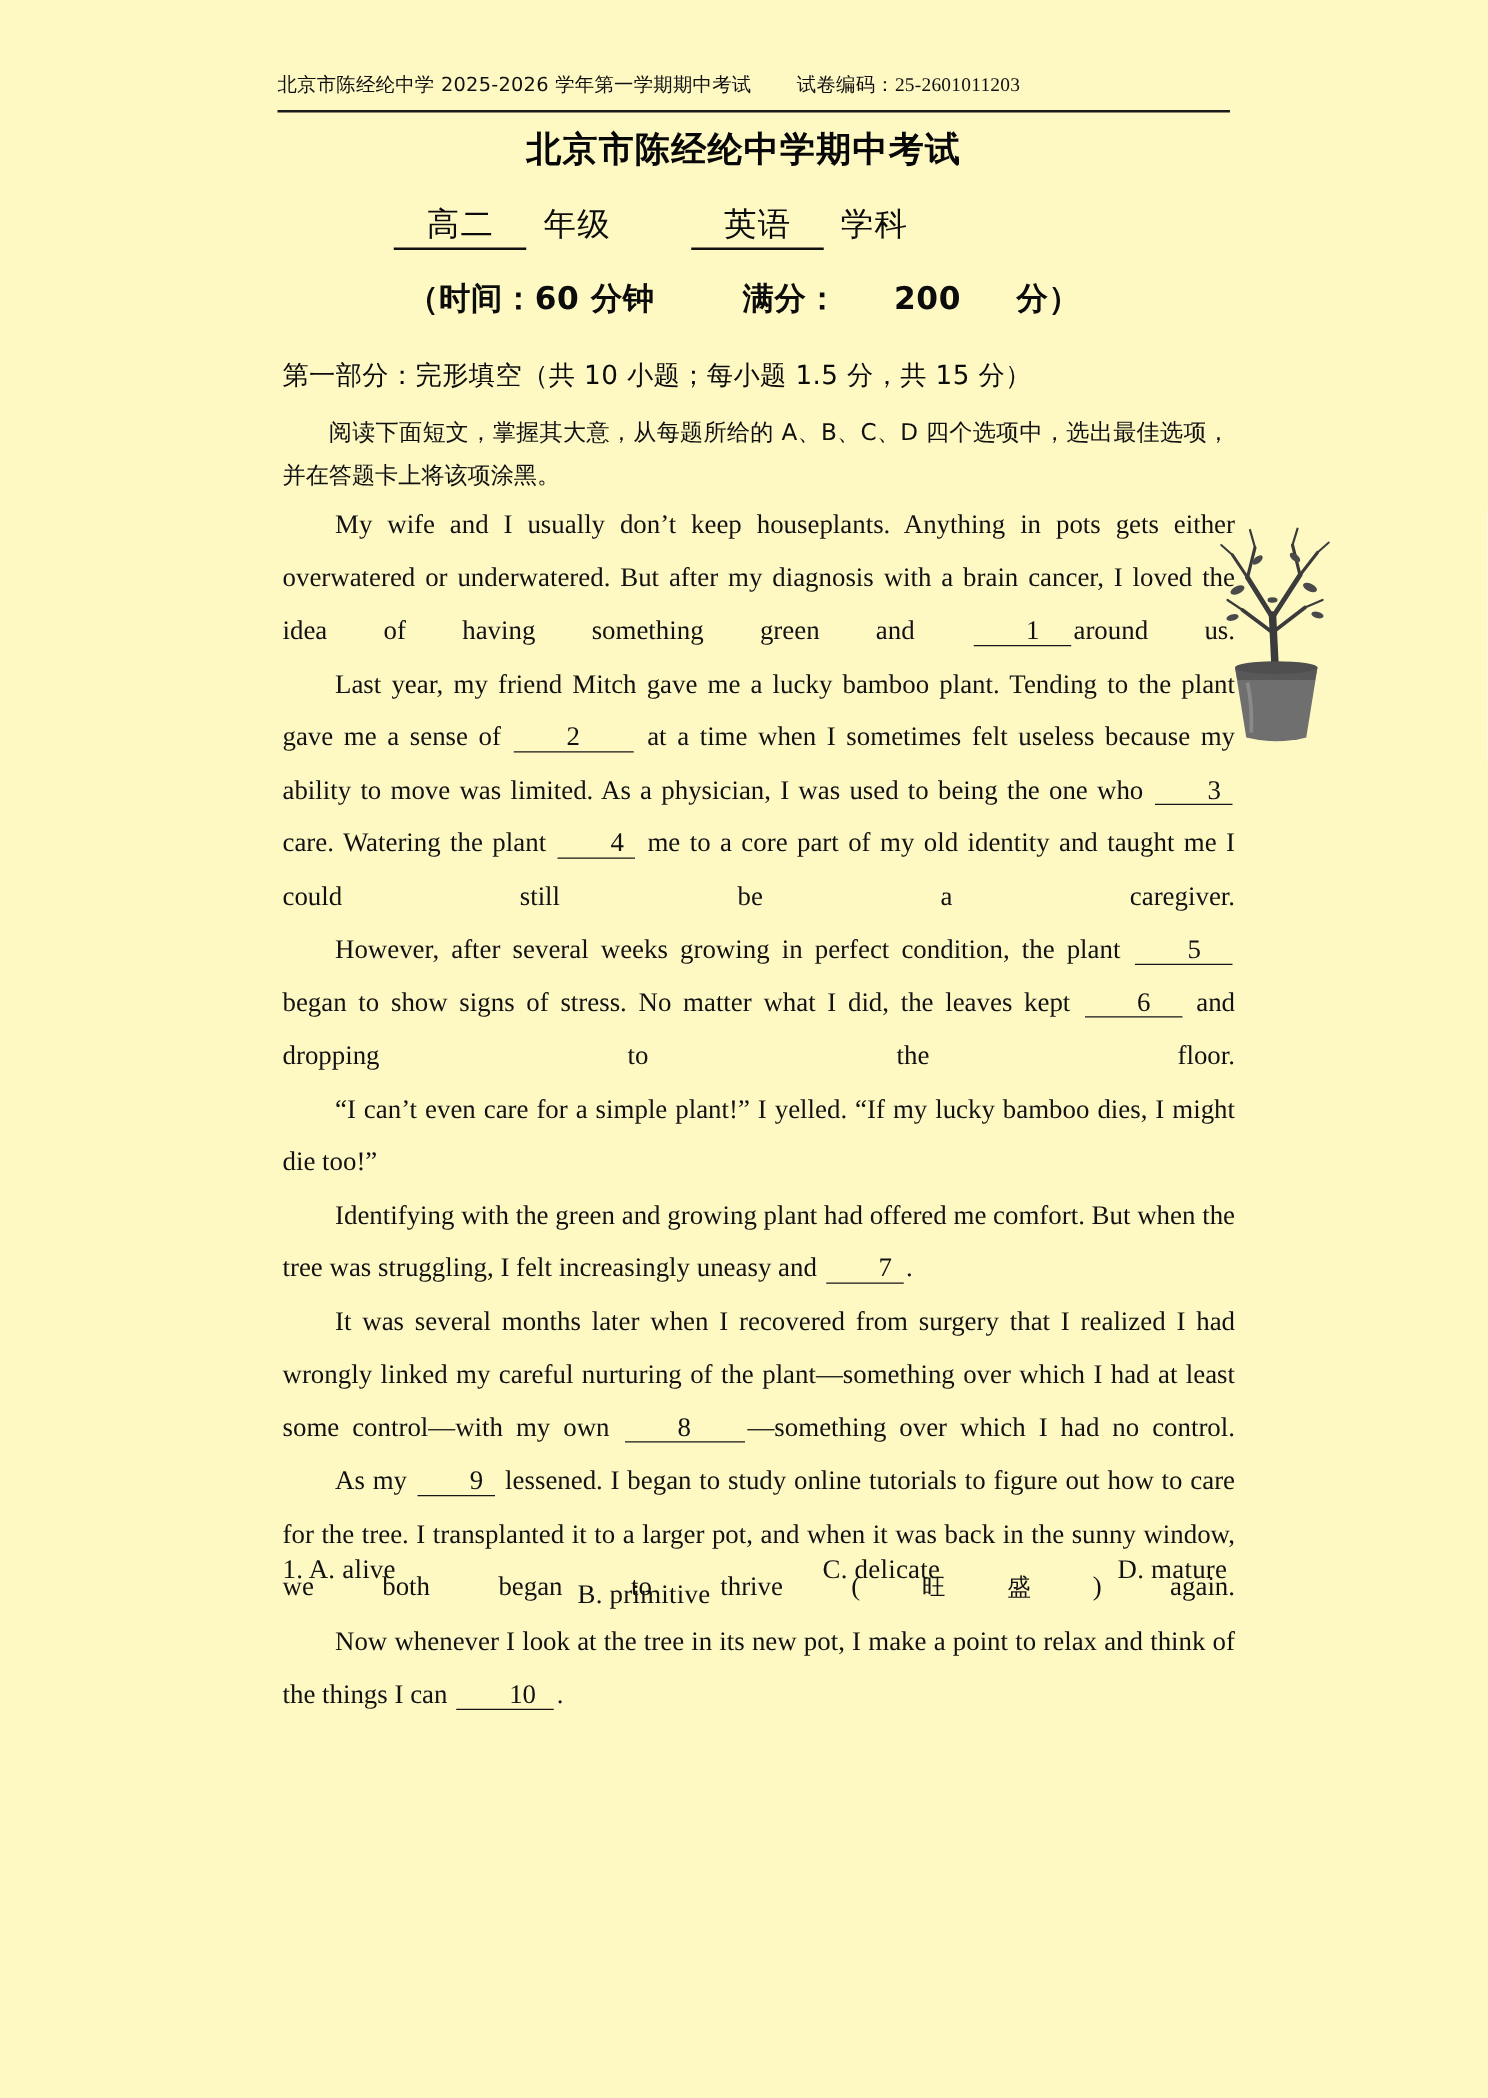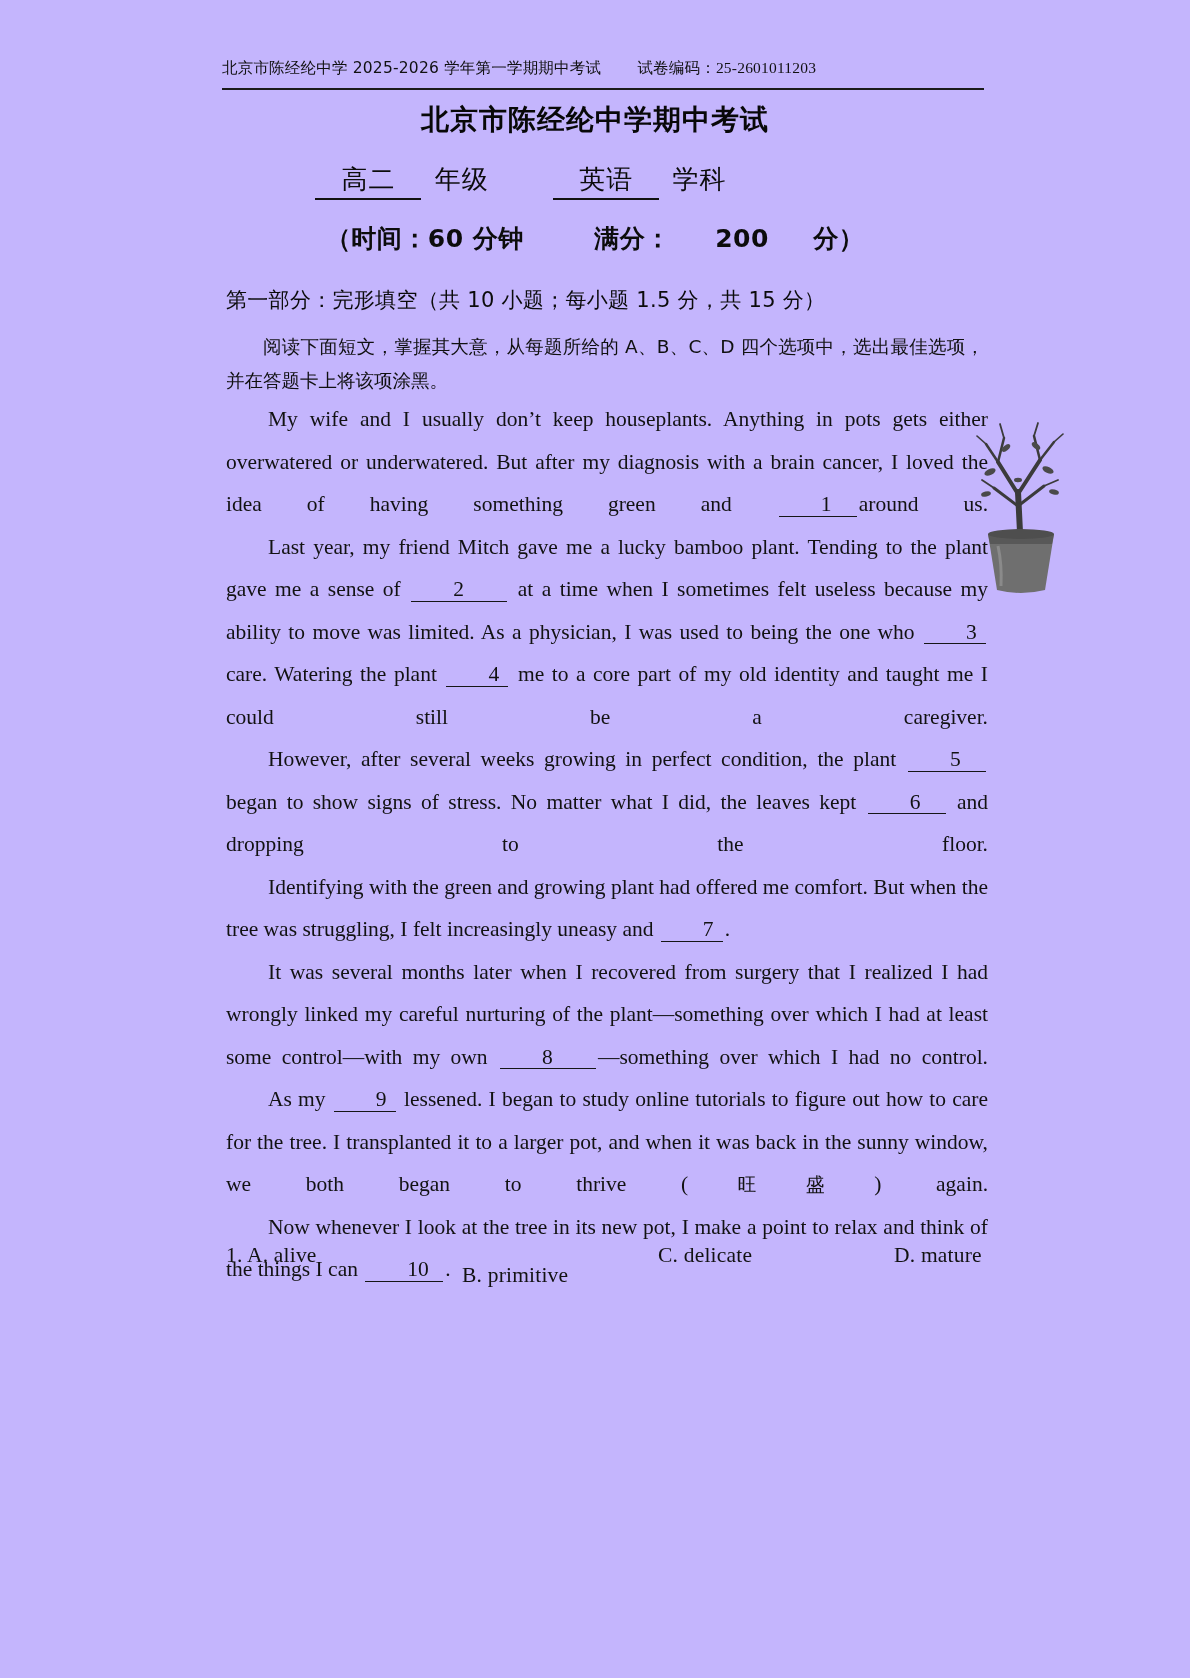--- a/index.html
+++ b/index.html
@@ -14,21 +14,21 @@
     font-family: "Liberation Serif", "DejaVu Serif", serif;
     color: #101010;
     overflow: hidden;
   }
 
   .page {
     position: absolute;
     left: 0; top: 0;
     width: 1190px;
     height: 1678px;
-    background: #c4b5fd;
+    background: #fef9c3;
   }
 
   
   .run-head {
     position: absolute;
     left: 222px;
     top: 58px;
     width: 760px;
     font-family: "DejaVu Sans", "Liberation Sans", sans-serif;
     font-size: 15.5px;
@@ -256,20 +256,21 @@
     </p>
 
     <p class="justify-all">
       <span>However, after several weeks growing in perfect condition, the plant</span>
       <span class="blank">5</span>
       <span>began to show signs of stress. No matter what I did, the leaves kept</span>
       <span class="blank">6</span>
       <span>and dropping to the floor.</span>
     </p>
 
+    <p>“I can’t even care for a simple plant!” I yelled. “If my lucky bamboo dies, I might die too!”</p>
 
     <p>
       <span>Identifying with the green and growing plant had offered me comfort. But when the tree was struggling, I felt increasingly uneasy and</span>
       <span class="blank narrow">7</span><span>.</span>
     </p>
 
     <p class="justify-all">
       <span>It was several months later when I recovered from surgery that I realized I had wrongly linked my careful nurturing of the plant—something over which I had at least some control—with my own</span>
       <span class="blank wide">8</span><span>—something over which I had no control.</span>
     </p>

